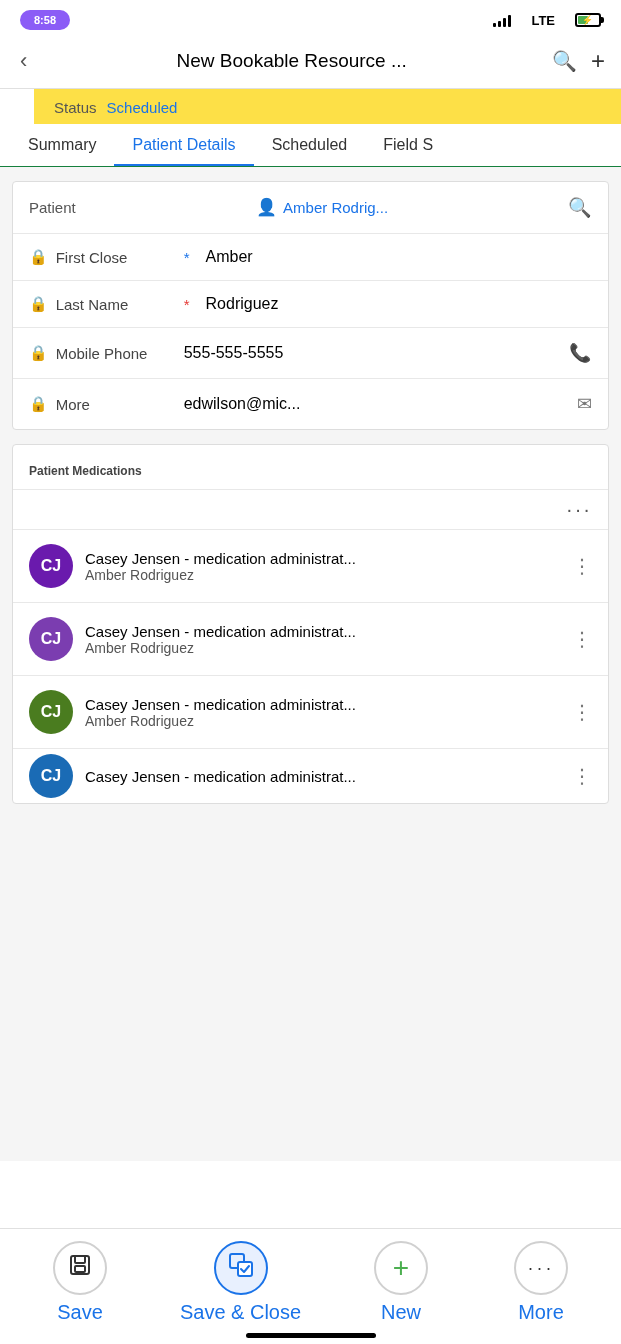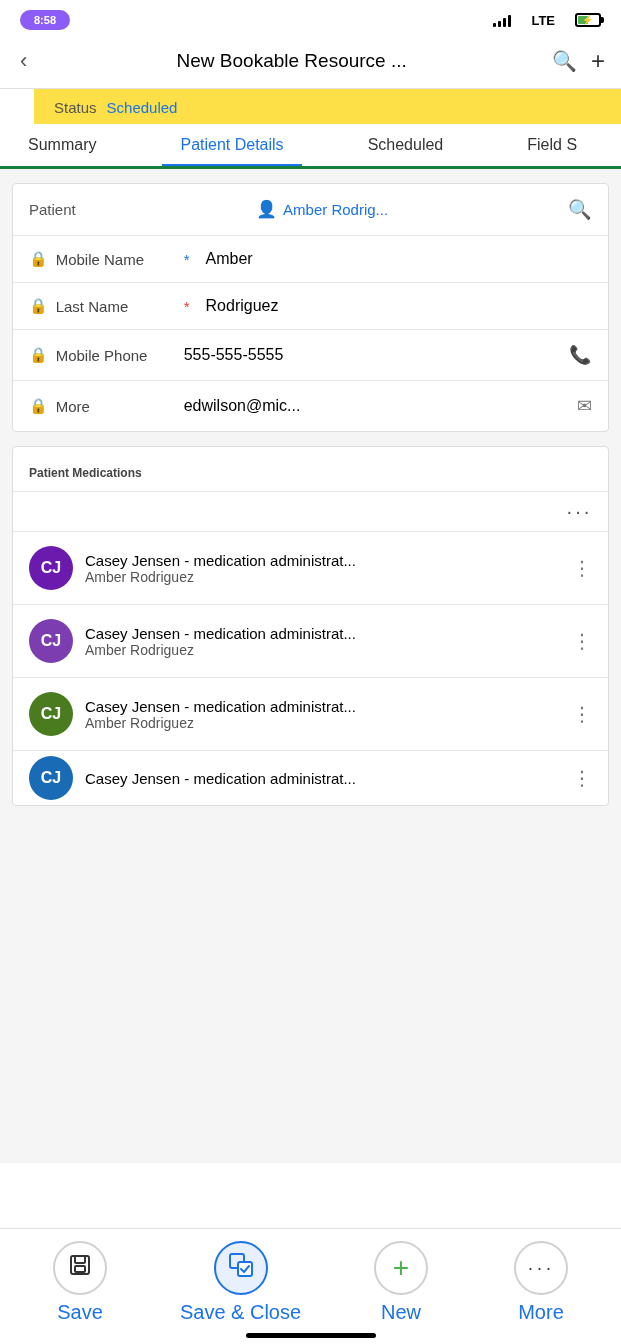--- a/index.html
+++ b/index.html
@@ -133,24 +133,23 @@
       color: #555;
     }
     .status-value {
       font-size: 15px;
       color: #1a73e8;
     }
 
     
     .tab-bar {
       display: flex;
-      border-bottom: 3px solid #15803d;
+      border-bottom: 1px solid #15803d;
       padding: 0 10px;
       overflow: hidden;
-      gap: 48px;
     }
     .tab-item {
       padding: 12px 18px;
       font-size: 16px;
       color: #333;
       cursor: pointer;
       white-space: nowrap;
       position: relative;
     }
     .tab-item.active {
@@ -429,21 +428,21 @@
       <span class="patient-label">Patient</span>
       <div class="patient-link">
         <span class="patient-link-icon">👤</span>
         <span>Amber Rodrig...</span>
       </div>
       <span class="patient-search-icon">🔍</span>
     </div>
 
     <div class="field-row">
       <span class="field-icon">🔒</span>
-      <span class="field-label">Mobile Name</span>
+      <span class="field-label">First Close</span>
       <span class="field-required blue">*</span>
       <span class="field-value">Amber</span>
     </div>
 
     <div class="field-row">
       <span class="field-icon">🔒</span>
       <span class="field-label">Last Name</span>
       <span class="field-required red">*</span>
       <span class="field-value">Rodriguez</span>
     </div>

